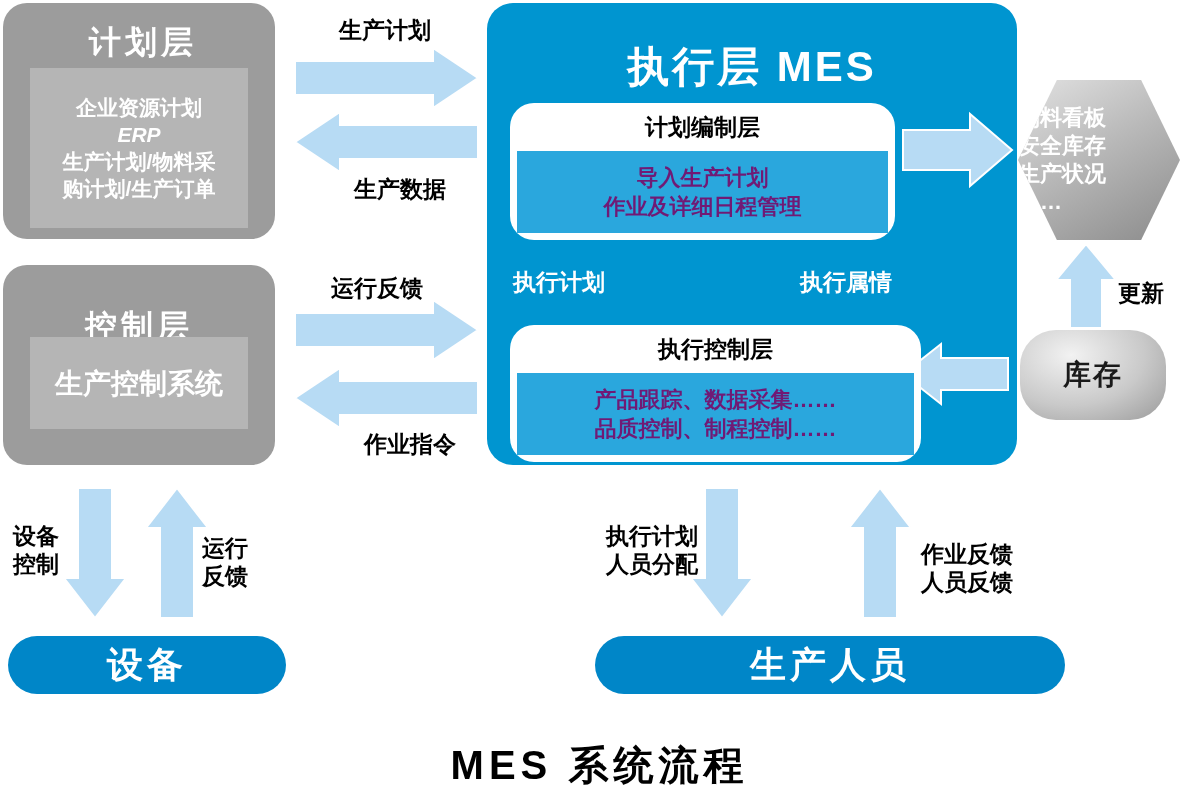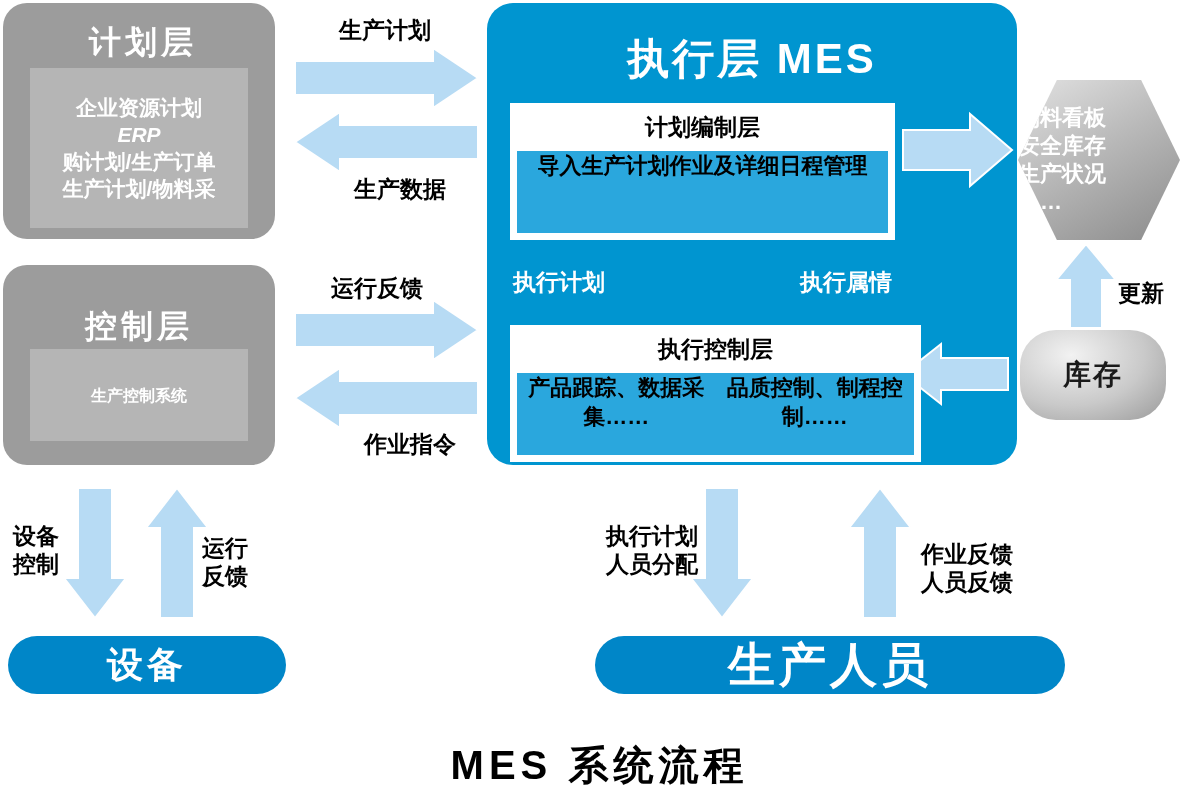--- a/index.html
+++ b/index.html
@@ -11,26 +11,26 @@
   .graybox { background:#9c9c9c; border-radius:24px; z-index:1; }
   .graybox-title { color:#fff; font-weight:bold; font-size:32px; text-align:center; letter-spacing:4px; }
   .gray-inner { background:#b5b5b5; color:#fff; font-weight:bold; text-align:center;
                 display:flex; flex-direction:column; justify-content:center;
                 font-size:21px; line-height:27px; }
   .italic { font-style:italic; }
 
   
   .mes-box { background:#0095d0; border-radius:26px; z-index:1; }
   .mes-title { color:#fff; font-weight:bold; font-size:42px; text-align:center; letter-spacing:3px; }
-  .white-box { background:#fff; display:flex; flex-direction:column; z-index:3; }
+  .white-box { background:#fff; display:flex; flex-direction:column; z-index:3;border-radius:24px; }
   .wb-header { color:#000; font-weight:bold; font-size:23px; text-align:center;
                flex:0 0 48px; display:flex; align-items:center; justify-content:center; }
-  .blue-inner { background:#2aa7dd; color:#000000; font-weight:bold; font-size:22px; line-height:29px;
+  .blue-inner { background:#2aa7dd; color:#701a75; font-weight:bold; font-size:22px; line-height:29px;
                 text-align:center; margin:0 7px 7px 7px; flex:1;
-                display:flex; flex-direction:row; justify-content:center; }
+                display:flex; flex-direction:column; justify-content:center; }
   .mes-label { color:#fff; font-weight:bold; font-size:23px; z-index:3; }
 
   
   .hexagon { clip-path: polygon(0% 50%, 24% 0%, 76% 0%, 100% 50%, 76% 100%, 24% 100%);
              background: linear-gradient(150deg,#e2e2e2 0%,#b9b9b9 45%,#8b8b8b 100%);
              color:#fff; font-weight:bold; font-size:22px; line-height:28px; text-align:left;
              display:flex; flex-direction:column; justify-content:center; z-index:3; }
   .inventory { border-radius:36px; background: radial-gradient(ellipse at 35% 28%, #f2f2f2 0%, #c9c9c9 55%, #9a9a9a 100%);
                color:#1a1a1a; font-weight:bold; font-size:28px; letter-spacing:2px;
                display:flex; align-items:center; justify-content:center; z-index:3; }
@@ -52,32 +52,32 @@
 </head>
 <body>
 
 <div id="canvas">
 
   <div class="abs graybox" style="left:3px; top:3px; width:272px; height:236px;padding-left:8px;">
     <div class="graybox-title" style="margin-top:18px;">计划层</div>
     <div class="abs gray-inner" style="left:27px; top:65px; width:218px; height:160px;">
       <div>企业资源计划</div>
       <div class="italic">ERP</div>
+      <div>生产计划/物料采</div>
       <div>购计划/生产订单</div>
-      <div>生产计划/物料采</div>
     </div>
   </div>
 
   <div class="abs graybox" style="left:3px; top:265px; width:272px; height:200px;">
     <div class="graybox-title" style="margin-top:40px;">控制层</div>
-    <div class="abs gray-inner" style="left:27px; top:84px; width:218px; height:92px; font-size:16px;text-align:center;">生产控制系统</div>
+    <div class="abs gray-inner" style="left:27px; top:72px; width:218px; height:92px; font-size:28px;text-align:center;">生产控制系统</div>
   </div>
 
   <div class="abs mes-box" style="left:487px; top:3px; width:530px; height:462px;">
-    <div class="mes-title" style="margin-top:28px;">执行层 MES</div>
+    <div class="mes-title" style="margin-top:36px;">执行层 MES</div>
   </div>
 
   <svg id="arrow-layer">
     <polygon class="arrow" points="295,61 433,61 433,48 478,78 433,108 433,95 295,95"></polygon>
     <polygon class="arrow" points="478,125 340,125 340,112 295,142 340,172 340,159 478,159"></polygon>
     <polygon class="arrow" points="295,313 433,313 433,300 478,330 433,360 433,347 295,347"></polygon>
     <polygon class="arrow" points="478,381 340,381 340,368 295,398 340,428 340,415 478,415"></polygon>
     <polygon class="arrow" points="903,130 970,130 970,114 1012,150 970,186 970,170 903,170"></polygon>
     <polygon class="arrow" points="1008,358 941,358 941,344 903,374 941,404 941,390 1008,390"></polygon>
     <polygon class="arrow" points="1070,328 1070,280 1056,280 1086,244 1116,280 1102,280 1102,328"></polygon>
@@ -132,17 +132,17 @@
   <div class="abs lbl" style="left:600px; top:522px; width:104px;">
     <div>执行计划</div>
     <div>人员分配</div>
   </div>
   <div class="abs lbl" style="left:915px; top:540px; width:104px;">
     <div>作业反馈</div>
     <div>人员反馈</div>
   </div>
 
   <div class="abs pill" style="left:8px; top:636px; width:278px; height:58px; font-size:36px;">设备</div>
-  <div class="abs pill" style="left:595px; top:636px; width:470px; height:58px; font-size:47px;">生产人员</div>
+  <div class="abs pill" style="left:595px; top:636px; width:470px; height:58px; font-size:36px;">生产人员</div>
 
   <div class="abs title-bottom" style="left:0; top:738px;">MES 系统流程</div>
 
 </div>
 
 </body></html>

